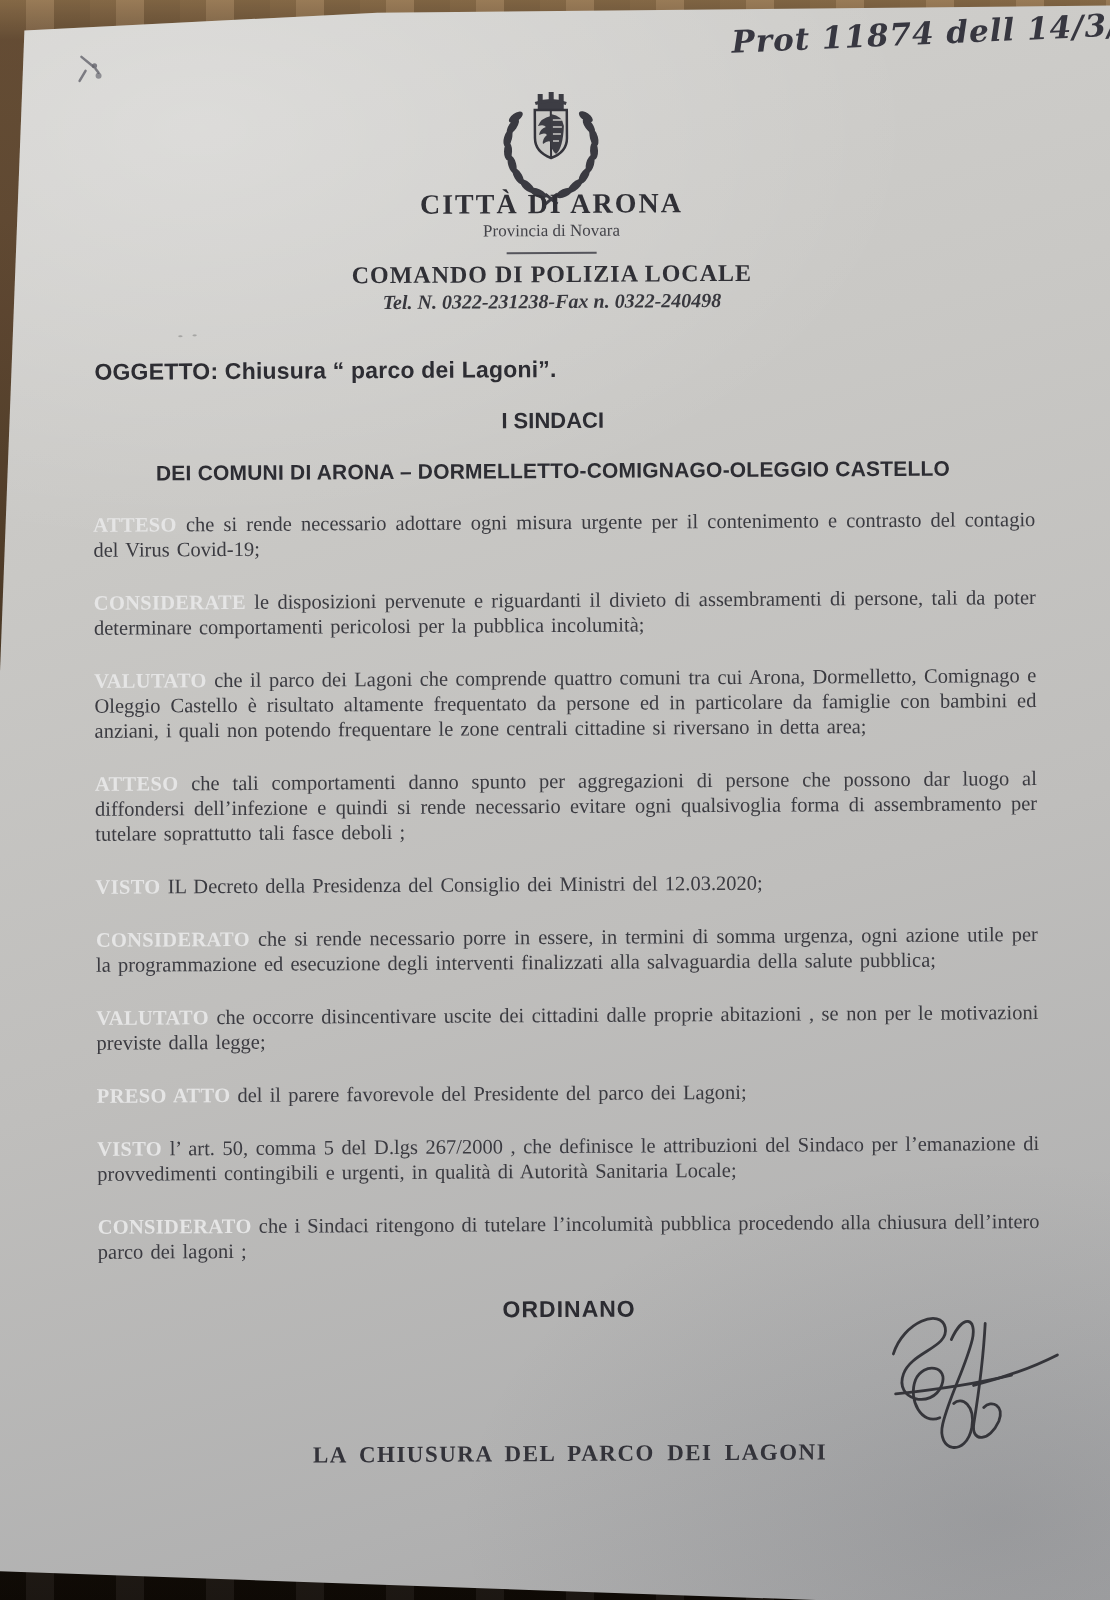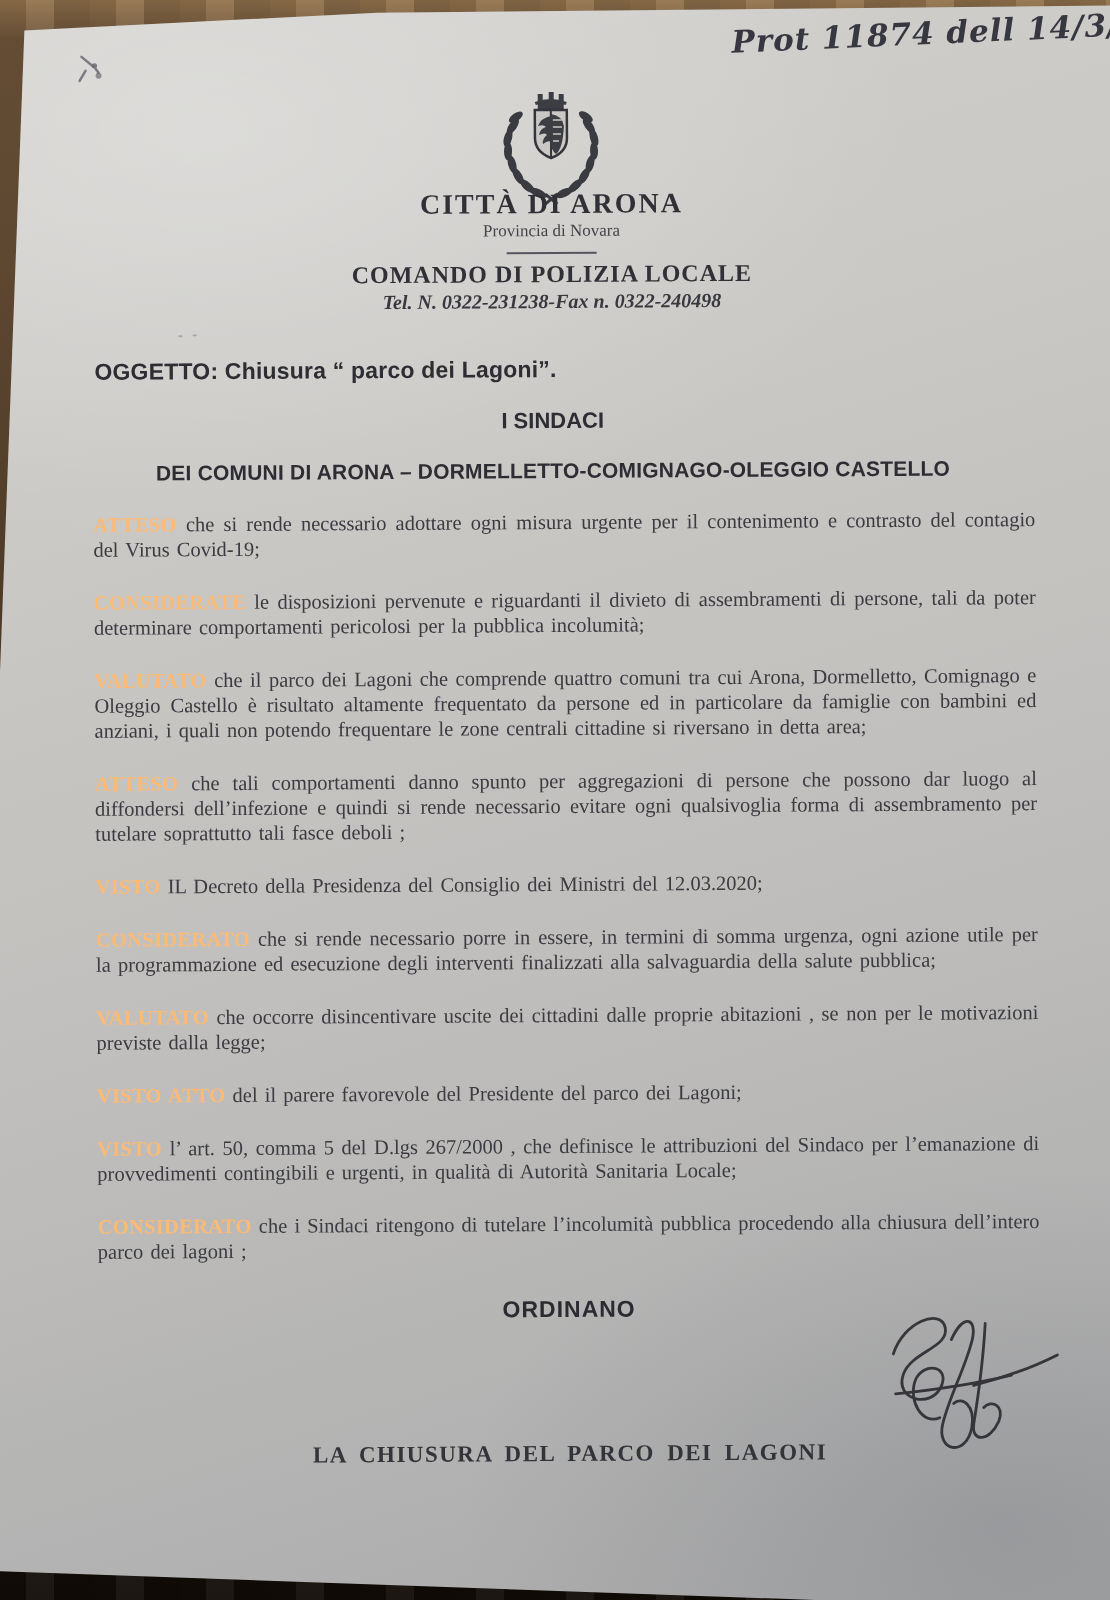--- a/index.html
+++ b/index.html
@@ -47,21 +47,21 @@
   .sans{font-family:"Liberation Sans","DejaVu Sans",sans-serif;}
   .oggetto{position:absolute;top:356px;left:97px;font-weight:bold;font-size:23px;color:#2d2d33;letter-spacing:.2px;}
   .sindaci{position:absolute;top:408px;left:0;right:0;text-align:center;font-weight:bold;font-size:22px;color:#2d2d33;}
   .comuni{position:absolute;top:459px;left:0;right:0;text-align:center;font-weight:bold;font-size:21px;color:#2d2d33;letter-spacing:.2px;}
 
   .bodytext{position:absolute;top:510px;left:95px;width:942px;}
   .doc-para{
     margin:0 0 28px 0;font-size:20.5px;line-height:25px;color:#3b3b41;
     text-align:justify;text-align-last:left;word-spacing:2px;
   }
-  .doc-para strong{color:#fdba74;letter-spacing:.3px;}
+  .doc-para strong{color:#e5e5e5;letter-spacing:.3px;}
   .ordinano{margin:34px 0 0 0;text-align:center;font-weight:bold;font-size:23px;
     color:#2b2b31;letter-spacing:1px;}
   .decision{margin:118px 0 0 0;text-align:center;font-weight:bold;font-size:23px;
     color:#33333a;letter-spacing:1.5px;word-spacing:5px;}
 
   .signature{position:absolute;top:1298px;left:862px;}
   .staple{position:absolute;top:48px;left:76px;opacity:.8;}
 </style>
 </head>
 <body>
@@ -136,21 +136,21 @@
 
   <div class="bodytext">
     <div id="para-container">
         <p class="doc-para"><strong>ATTESO</strong> che si rende necessario adottare ogni misura urgente per il contenimento e contrasto del contagio del Virus Covid-19;</p>
         <p class="doc-para"><strong>CONSIDERATE</strong> le disposizioni pervenute e riguardanti il divieto di assembramenti di persone, tali da poter determinare comportamenti pericolosi per la pubblica incolumità;</p>
         <p class="doc-para"><strong>VALUTATO</strong> che il parco dei Lagoni che comprende quattro comuni tra cui Arona, Dormelletto, Comignago e Oleggio Castello è risultato altamente frequentato da persone ed in particolare da famiglie con bambini ed anziani, i quali non potendo frequentare le zone centrali cittadine si riversano in detta area;</p>
         <p class="doc-para"><strong>ATTESO</strong> che tali comportamenti danno spunto per aggregazioni di persone che possono dar luogo al diffondersi dell’infezione e quindi si rende necessario evitare ogni qualsivoglia forma di assembramento per tutelare soprattutto tali fasce deboli ;</p>
         <p class="doc-para"><strong>VISTO</strong> IL Decreto della Presidenza del Consiglio dei Ministri del 12.03.2020;</p>
         <p class="doc-para"><strong>CONSIDERATO</strong> che si rende necessario porre in essere, in termini di somma urgenza, ogni azione utile per la programmazione ed esecuzione degli interventi finalizzati alla salvaguardia della salute pubblica;</p>
         <p class="doc-para"><strong>VALUTATO</strong> che occorre disincentivare uscite dei cittadini dalle proprie abitazioni , se non per le motivazioni previste dalla legge;</p>
-        <p class="doc-para"><strong>VISTO ATTO</strong> del il parere favorevole del Presidente del parco dei Lagoni;</p>
+        <p class="doc-para"><strong>PRESO ATTO</strong> del il parere favorevole del Presidente del parco dei Lagoni;</p>
         <p class="doc-para"><strong>VISTO</strong> l’ art. 50, comma 5 del D.lgs 267/2000 , che definisce le attribuzioni del Sindaco per l’emanazione di provvedimenti contingibili e urgenti, in qualità di Autorità Sanitaria Locale;</p>
         <p class="doc-para"><strong>CONSIDERATO</strong> che i Sindaci ritengono di tutelare l’incolumità pubblica procedendo alla chiusura dell’intero parco dei lagoni ;</p>
       </div>
     <div class="ordinano sans">ORDINANO</div>
     <div class="decision">LA CHIUSURA DEL PARCO DEI LAGONI</div>
   </div>
 
   <svg class="signature" width="205" height="180" viewBox="0 0 205 180">
     <g fill="none" stroke="#26262c" stroke-width="2.8" stroke-linecap="round" opacity=".88">
       <path d="M28 58 C38 26 76 12 80 32 C84 52 46 56 38 78 C28 104 66 114 76 90 C84 70 58 66 50 84 C42 104 56 130 74 122"></path>

